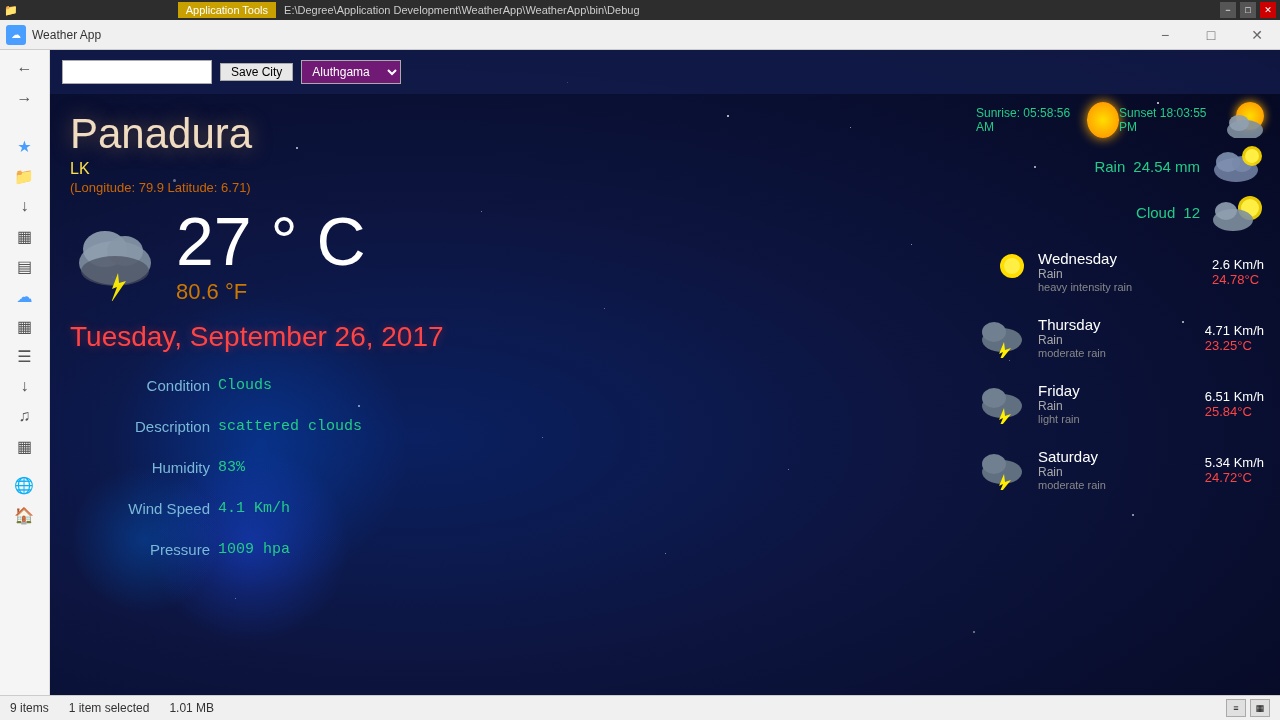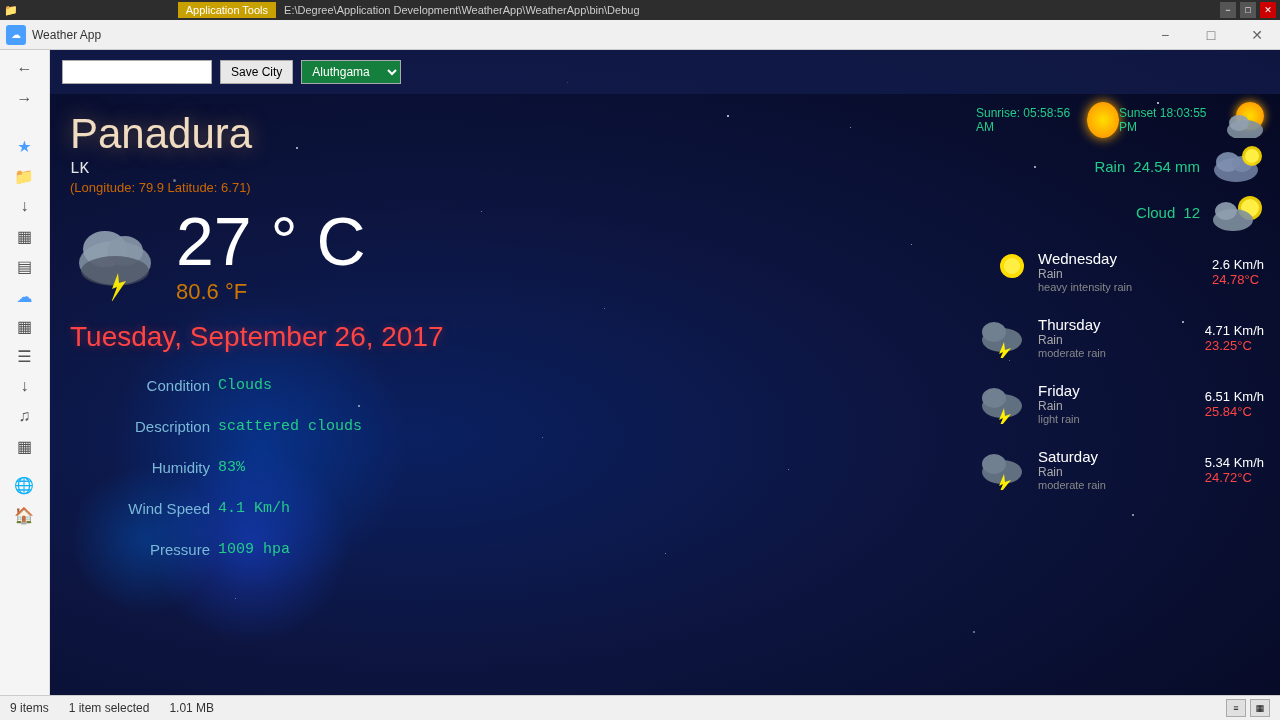--- a/index.html
+++ b/index.html
@@ -97,27 +97,27 @@
       padding: 0 12px;
       gap: 8px;
       z-index: 10;
     }
     .search-input {
       width: 150px; height: 24px;
       background: white; border: 1px solid #aaa;
       padding: 2px 6px; font-size: 12px;
     }
     .save-city-btn {
-      height: 24px; padding: 0 10px;
+      height: 18px; padding: 0 10px;
       background: #e8e8e8; border: 1px solid #aaa;
       cursor: pointer; font-size: 12px;
     }
     .city-dropdown {
       height: 24px; padding: 0 6px;
-      background: #15803d; border: 1px solid #aaa;
+      background: #701a75; border: 1px solid #aaa;
       color: white; font-size: 12px; cursor: pointer;
       min-width: 100px;
     }
 
     
     .weather-bg {
       position: absolute;
       top: 0; left: 0; right: 0; bottom: 0;
       background: radial-gradient(ellipse at 30% 60%, #0a2060 0%, #0d1540 40%, #050820 100%);
       overflow: hidden;
@@ -157,23 +157,22 @@
     }
 
     .city-name {
       font-size: 42px;
       color: #f0dcc0;
       font-weight: 300;
       text-shadow: 0 0 20px rgba(200,150,80,0.5);
     }
     .country-code {
       font-size: 16px;
-      color: #e5e5e5;
+      color: #fde047;
       margin-top: 2px;
-      font-family: Liberation Mono, monospace;
     }
     .coordinates {
       font-size: 13px;
       color: #cc6600;
       margin-top: 2px;
     }
 
     .temp-section {
       display: flex;
       align-items: center;

